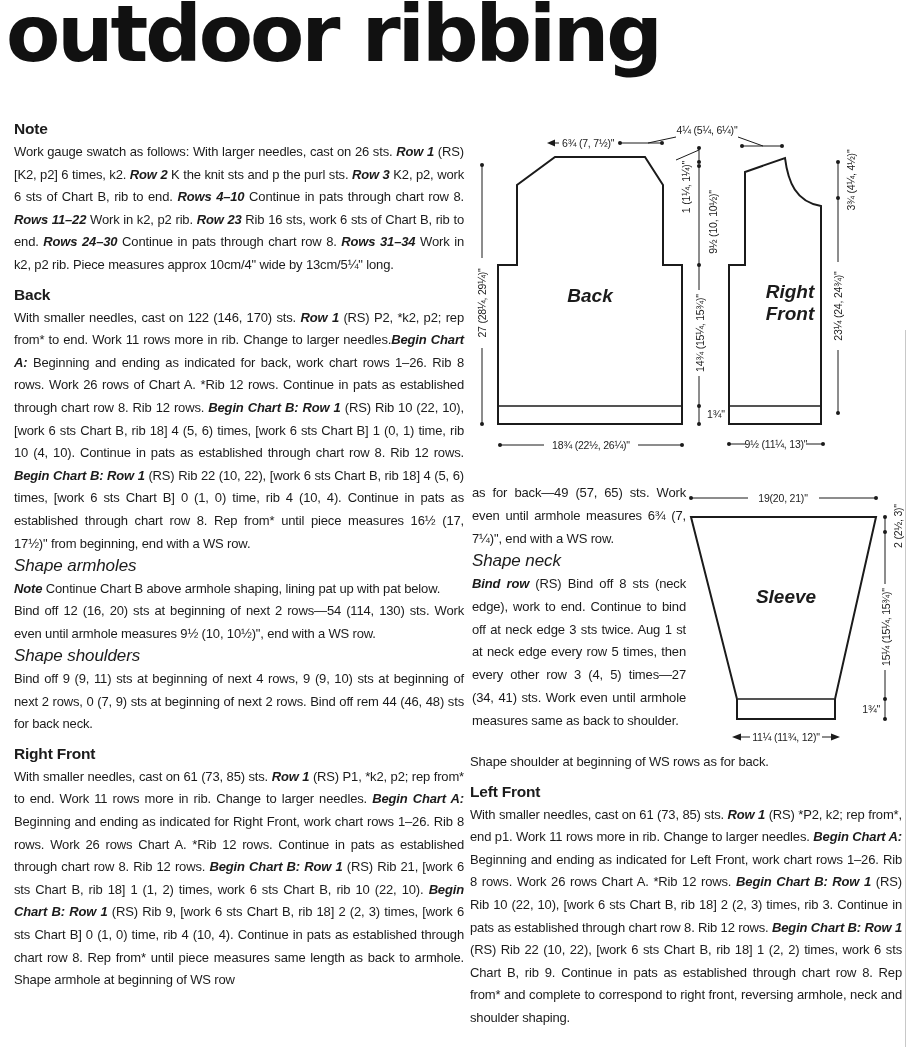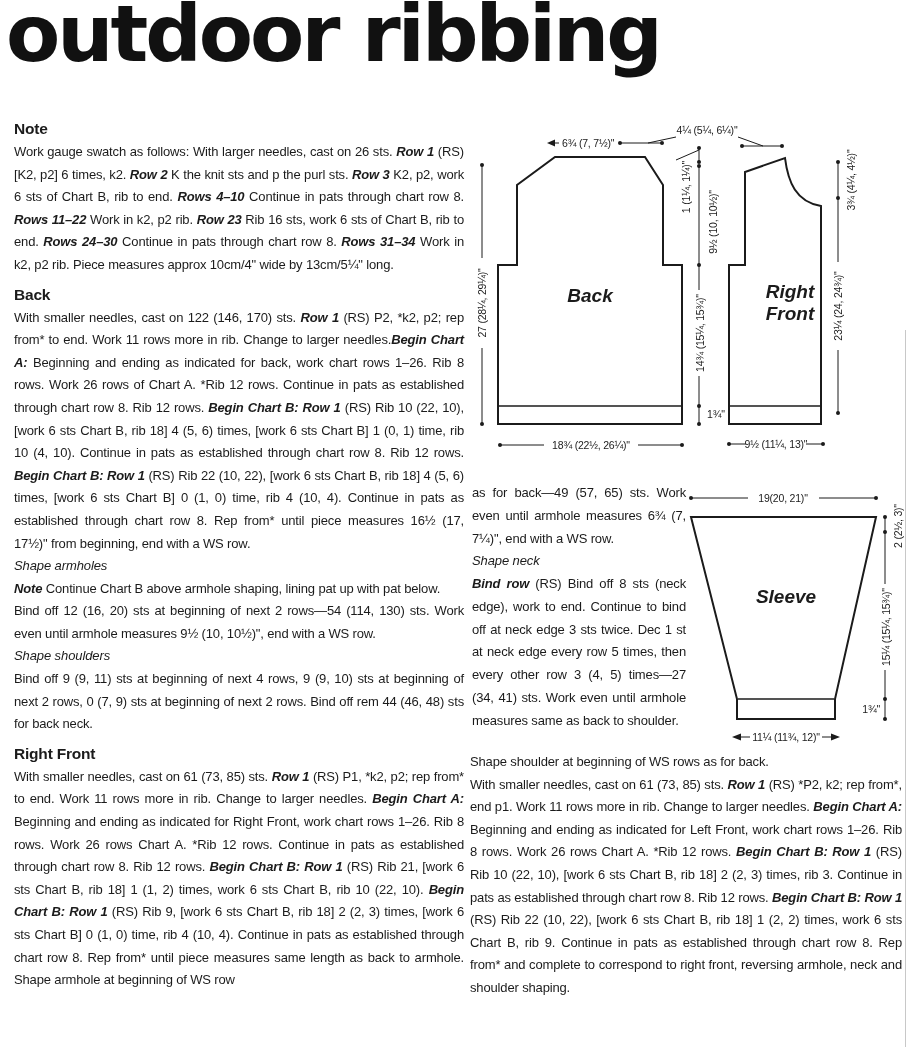--- a/index.html
+++ b/index.html
@@ -13,21 +13,21 @@
   h1.title{ position:absolute; left:6px; top:-12px;
             font-family:"DejaVu Sans", sans-serif; font-weight:600;
             font-size:79px; letter-spacing:-3px; color:#111; }
 
   .col-left{ position:absolute; left:14px; top:120px; width:450px; }
   .col-right{ position:absolute; left:460px; top:110px; width:449px; height:937px; }
 
   h2.sec{ font-size:15.5px; font-weight:bold; margin:9px 0 3px 0; letter-spacing:-0.2px; }
   .col-left h2.sec:first-child{ margin-top:0; }
   p.body{ font-size:13px; line-height:22.6px; text-align:justify; letter-spacing:-0.15px; }
-  p.subhead{ font-size:13px; line-height:22.6px; font-style:italic; letter-spacing:-0.1px; }
+  p.subhead{ font-size:17px; line-height:22.6px; font-style:italic; letter-spacing:-0.1px; }
   .seg-bi{ font-weight:bold; font-style:italic; }
 
   svg.schematic{ position:absolute; left:0; top:0; }
   .mid-row{ position:absolute; left:12px; top:372px; width:439px; display:flex; }
   .mid-text{ width:216px; }
   .mid-text p.body{ line-height:22.8px; }
   svg.sleeve{ flex:none; margin-left:-4px; }
   .bottom-text{ position:absolute; left:10px; top:641px; width:432px; }
 
   
@@ -135,21 +135,21 @@
     <line class="mline" x1="346" y1="334" x2="363" y2="334"></line>
     <circle class="dot" cx="269" cy="334" r="2"></circle>
       <circle class="dot" cx="363" cy="334" r="2"></circle>
     <text class="meas" x="316" y="338" text-anchor="middle">9½ (11¼, 13)"</text>
   </svg>
 
   <div class="mid-row">
     <div class="mid-text">
       <p class="body"><span>as for back—49 (57, 65) sts. Work even until armhole measures 6¾ (7, 7¼)", end with a WS row.</span></p>
       <p class="subhead">Shape neck</p>
-      <p class="body"><span class="seg-bi">Bind row</span><span> (RS) Bind off 8 sts (neck edge), work to end. Continue to bind off at neck edge 3 sts twice. Dec 1 st at neck edge every row 5 times, then every other row 3 (4, 5) times—27 (34, 41) sts. Work even until armhole measures same as back to shoulder.</span></p>
+      <p class="body"><span class="seg-bi">Bind row</span><span> (RS) Bind off 8 sts (neck edge), work to end. Continue to bind off at neck edge 3 sts twice. Aug 1 st at neck edge every row 5 times, then every other row 3 (4, 5) times—27 (34, 41) sts. Work even until armhole measures same as back to shoulder.</span></p>
     </div>
 
     <svg class="sleeve" width="229" height="275" viewBox="0 0 229 275">
       <path class="outline" d="M9,35 L194,35 L153,217 L153,237 L55,237 L55,217 Z"></path>
       <line class="ribline" x1="56" y1="217" x2="152" y2="217"></line>
       <text class="piece" x="104" y="121" text-anchor="middle">Sleeve</text>
 
       <line class="mline" x1="9" y1="16" x2="66" y2="16"></line>
       <line class="mline" x1="137" y1="16" x2="194" y2="16"></line>
       <circle class="dot" cx="9" cy="16" r="2"></circle>
@@ -173,15 +173,16 @@
       <path class="arr" d="M50,255 l9,-3.4 v6.8 Z"></path>
       <line class="mline" x1="58" y1="255" x2="68" y2="255"></line>
       <text class="meas" x="104" y="259" text-anchor="middle">11¼ (11¾, 12)"</text>
       <line class="mline" x1="140" y1="255" x2="150" y2="255"></line>
       <path class="arr" d="M158,255 l-9,-3.4 v6.8 Z"></path>
     </svg>
   </div>
 
   <div class="bottom-text">
     <p class="body">Shape shoulder at beginning of WS rows as for back.</p>
+    <h2 class="sec">Left Front</h2>
     <p class="body"><span>With smaller needles, cast on 61 (73, 85) sts. </span><span class="seg-bi">Row 1</span><span> (RS) *P2, k2; rep from*, end p1. Work 11 rows more in rib. Change to larger needles. </span><span class="seg-bi">Begin Chart A:</span><span> Beginning and ending as indicated for Left Front, work chart rows 1–26. Rib 8 rows. Work 26 rows Chart A. *Rib 12 rows. </span><span class="seg-bi">Begin Chart B: Row 1</span><span> (RS) Rib 10 (22, 10), [work 6 sts Chart B, rib 18] 2 (2, 3) times, rib 3. Continue in pats as established through chart row 8. Rib 12 rows. </span><span class="seg-bi">Begin Chart B: Row 1</span><span> (RS) Rib 22 (10, 22), [work 6 sts Chart B, rib 18] 1 (2, 2) times, work 6 sts Chart B, rib 9. Continue in pats as established through chart row 8. Rep from* and complete to correspond to right front, reversing armhole, neck and shoulder shaping.</span></p>
   </div>
 </div>
 
 </body></html>

